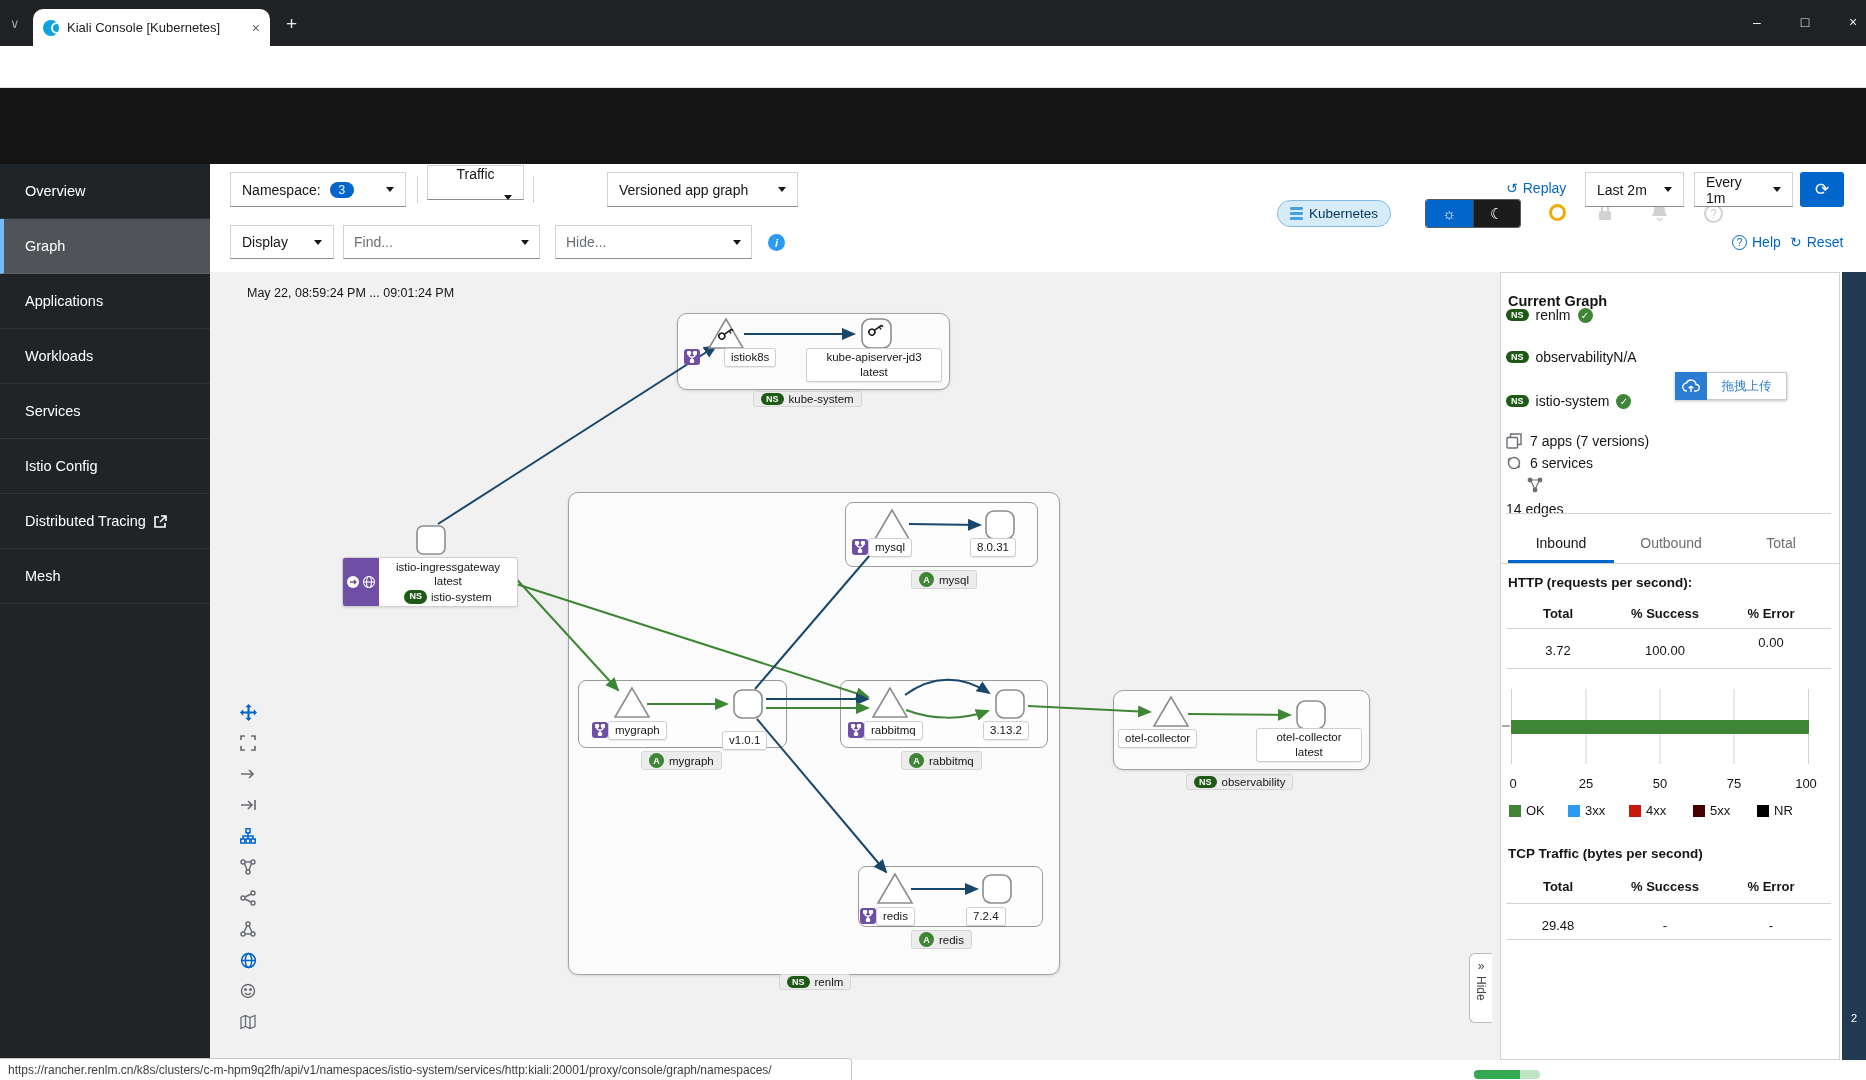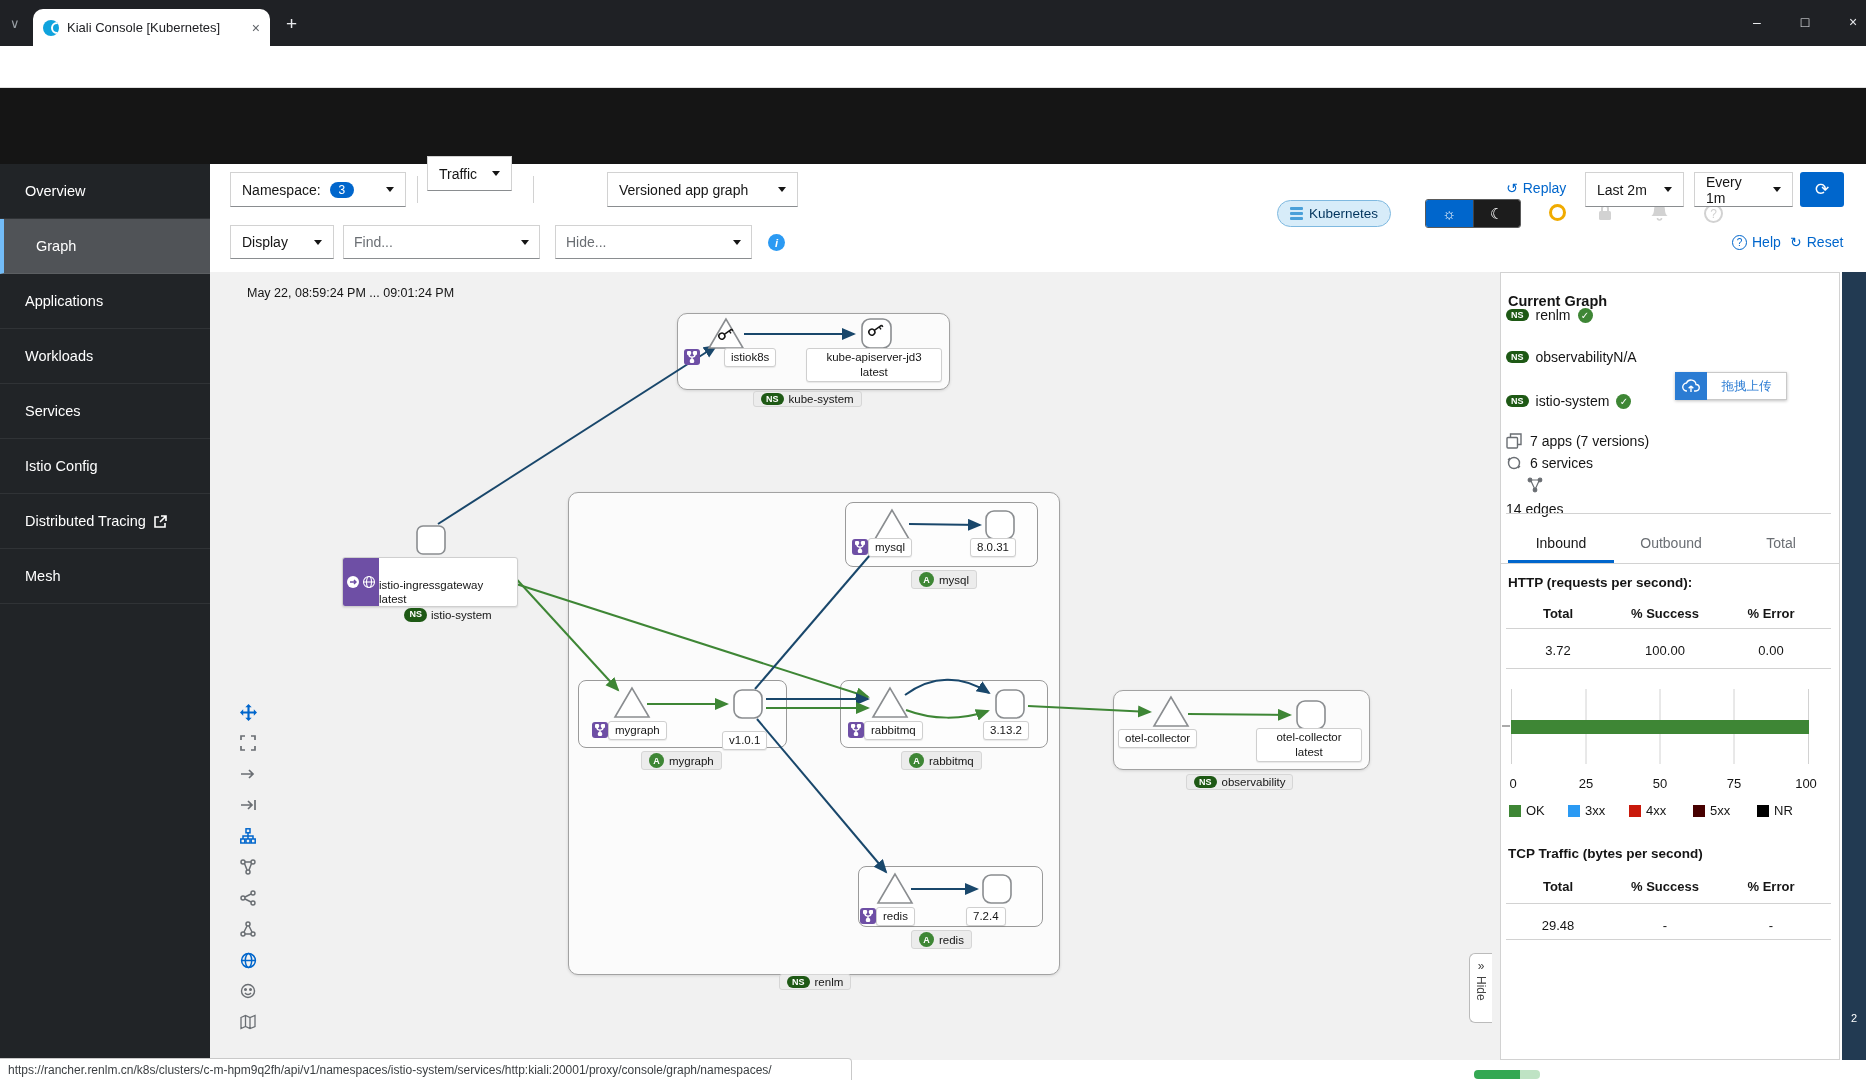--- a/index.html
+++ b/index.html
@@ -34,21 +34,21 @@
   .toggle { left:1425px; top:111px; width:96px; height:29px; border:1px solid #5a5a5a; border-radius:3px; display:flex; overflow:hidden; }
   .toggle .half { flex:1; display:flex; align-items:center; justify-content:center; font-size:15px; color:#fff; }
   .mh-ic { top:116px; color:#d2d2d2; }
   .orange-ring { width:17px; height:17px; border:3px solid #f0ab00; border-radius:50%; }
   .qcirc { width:19px; height:19px; border:2px solid #d2d2d2; border-radius:50%; font-size:12px; display:flex; align-items:center; justify-content:center; }
   .user { left:1762px; top:117px; color:#fff; font-size:18px; }
 
   
   .sidebar { left:0; top:164px; width:210px; height:916px; background:#212427; }
   .nav-item { height:55px; display:flex; align-items:center; padding-left:25px; color:#fff; font-size:14.5px; border-bottom:1px solid rgba(255,255,255,.07); gap:8px; }
-  .nav-item.active { background:#505357; border-left:4px solid #73bcf7; padding-left:32px; }
+  .nav-item.active { background:#505357; border-left:4px solid #73bcf7; padding-left:21px; }
 
   
   .sel { display:flex; align-items:center; gap:9px; padding:0 11px; background:#fff; border:1px solid #d2d2d2; border-bottom-color:#8a8d90; font-size:14px; color:#151515; height:35px; }
   .car { width:0; height:0; border:4px solid transparent; border-top:5px solid #151515; margin-top:4px; }
   .pill3 { background:#0066cc; color:#fff; border-radius:11px; font-size:12px; padding:1px 9px; }
   .vdiv { width:1px; height:27px; background:#d2d2d2; top:176px; }
   .blue-link { color:#0066cc; font-size:14px; display:flex; align-items:center; gap:5px; }
   .refreshbtn { left:1800px; top:172px; width:44px; height:35px; background:#0066cc; border-radius:3px; display:flex; align-items:center; justify-content:center; color:#fff; font-size:17px; }
   .inputbox { display:flex; align-items:center; background:#fff; border:1px solid #d2d2d2; border-bottom-color:#8a8d90; height:34px; padding:0 10px; gap:8px; }
   .inputbox input { border:none; outline:none; font-size:14px; color:#151515; flex:1; min-width:0; font-family:inherit; }
@@ -64,21 +64,21 @@
   .chip { position:absolute; background:#fff; border:1px solid #cfcfcf; border-radius:3px; font-size:11.5px; color:#151515; padding:1px 6px; text-align:center; line-height:1.3; white-space:nowrap; z-index:3; box-shadow:0 1px 1px rgba(0,0,0,.08); }
   .nschip { position:absolute; background:#ececec; border:1px solid #d6d6d6; border-radius:3px; font-size:11.5px; color:#151515; padding:1px 7px; display:flex; align-items:center; gap:5px; z-index:3; white-space:nowrap; }
   .nsb { background:#1e5915; color:#fff; font-size:9px; font-weight:bold; border-radius:8px; padding:1px 5px; }
   .ab { width:15px; height:15px; border-radius:50%; background:#3e8635; color:#fff; font-size:9px; font-weight:bold; display:flex; align-items:center; justify-content:center; }
   .vb { position:absolute; width:16px; height:16px; background:#6e4fa5; border-radius:3px; z-index:4; display:flex; align-items:center; justify-content:center; }
   .gbtn { position:absolute; left:236px; width:24px; height:24px; display:flex; align-items:center; justify-content:center; z-index:6; }
   .hidetab { left:1469px; top:953px; width:23px; height:70px; background:#fff; border:1px solid #bbb; border-right:none; border-radius:6px 0 0 6px; z-index:6; display:flex; flex-direction:column; align-items:center; padding-top:5px; color:#444; font-size:12px; }
   .hidetab .vert { writing-mode:vertical-rl; margin-top:3px; }
   .ingresslabel { left:342px; top:557px; width:176px; height:50px; background:#fff; border:1px solid #cfcfcf; border-radius:3px; display:flex; z-index:3; box-shadow:0 1px 2px rgba(0,0,0,.1); }
   .ingresslabel .pur { width:36px; background:#6e4fa5; border-radius:2px 0 0 2px; display:flex; align-items:center; justify-content:center; gap:2px; }
-  .ingresslabel .txt { flex:1; text-align:left; font-size:11.5px; line-height:1.25; padding-top:20px; color:#151515; }
+  .ingresslabel .txt { flex:1; text-align:center; font-size:11.5px; line-height:1.25; padding-top:2px; color:#151515; }
   .ingresslabel .nsline { display:flex; align-items:center; justify-content:center; gap:4px; margin-top:1px; }
 
   
   .panel { left:1500px; top:272px; width:340px; height:788px; background:#fff; border:1px solid #d2d2d2; z-index:4; }
   .panel .t { position:absolute; }
   .ptitle { left:7px; top:20px; font-size:14.5px; font-weight:bold; color:#151515; }
   .nsrow { display:flex; align-items:center; gap:7px; font-size:14px; color:#151515; }
   .chk { width:15px; height:15px; border-radius:50%; background:#3e8635; color:#fff; font-size:10px; display:flex; align-items:center; justify-content:center; }
   .statrow { display:flex; align-items:center; gap:8px; font-size:14px; color:#151515; }
   .pdivider { position:absolute; left:5px; right:8px; height:1px; background:#d2d2d2; }
@@ -230,21 +230,21 @@
         <span>Mesh</span>
       </div>
   </div>
 
   <div class="abs sel" style="left:230px;top:172px;width:176px;">
     <span>Namespace:</span>
     <span class="pill3">3</span>
     <span class="car" style="margin-left:auto;"></span>
   </div>
   <div class="abs vdiv" style="left:417px;"></div>
-  <div class="abs sel" style="left:427px;top:156px;width:85px;">
+  <div class="abs sel" style="left:427px;top:165px;width:97px;flex-direction:column;">
     <span>Traffic</span>
     <span class="car" style="margin-left:auto;"></span>
   </div>
   <div class="abs vdiv" style="left:533px;"></div>
   <div class="abs sel" style="left:565px;top:172px;width:191px;margin-left:42px;">
     <span>Versioned app graph</span>
     <span class="car" style="margin-left:auto;"></span>
   </div>
   <div class="abs blue-link" style="left:1506px;top:180px;">
     <span>↺</span>
@@ -628,21 +628,21 @@
     <div class="t ptab off" style="left:227px;">Total</div>
     <div class="tabline"></div>
 
     <div class="t sect" style="left:7px;top:302px;">HTTP (requests per second):</div>
     <div class="t tcell" style="left:5px;top:333px;font-weight:bold;">Total</div>
     <div class="t tcell" style="left:112px;top:333px;font-weight:bold;">% Success</div>
     <div class="t tcell" style="left:218px;top:333px;font-weight:bold;">% Error</div>
     <div class="hl" style="top:355px;"></div>
     <div class="t tcell" style="left:5px;top:370px;">3.72</div>
     <div class="t tcell" style="left:112px;top:370px;">100.00</div>
-    <div class="t tcell" style="left:218px;top:370px;">0.00</div>
+    <div class="t tcell" style="left:218px;top:362px;">0.00</div>
     <div class="hl" style="top:395px;"></div>
 
     <svg class="t" style="left:10px;top:416px;" width="298" height="75" viewBox="0 0 298 75">
       <g stroke="#d2d2d2" stroke-width="1">
         <line x1="0.5" y1="0" x2="0.5" y2="75"></line>
           <line x1="75" y1="0" x2="75" y2="75"></line>
         <line x1="149" y1="0" x2="149" y2="75"></line>
           <line x1="223" y1="0" x2="223" y2="75"></line>
         <line x1="297.5" y1="0" x2="297.5" y2="75"></line>
       </g>

